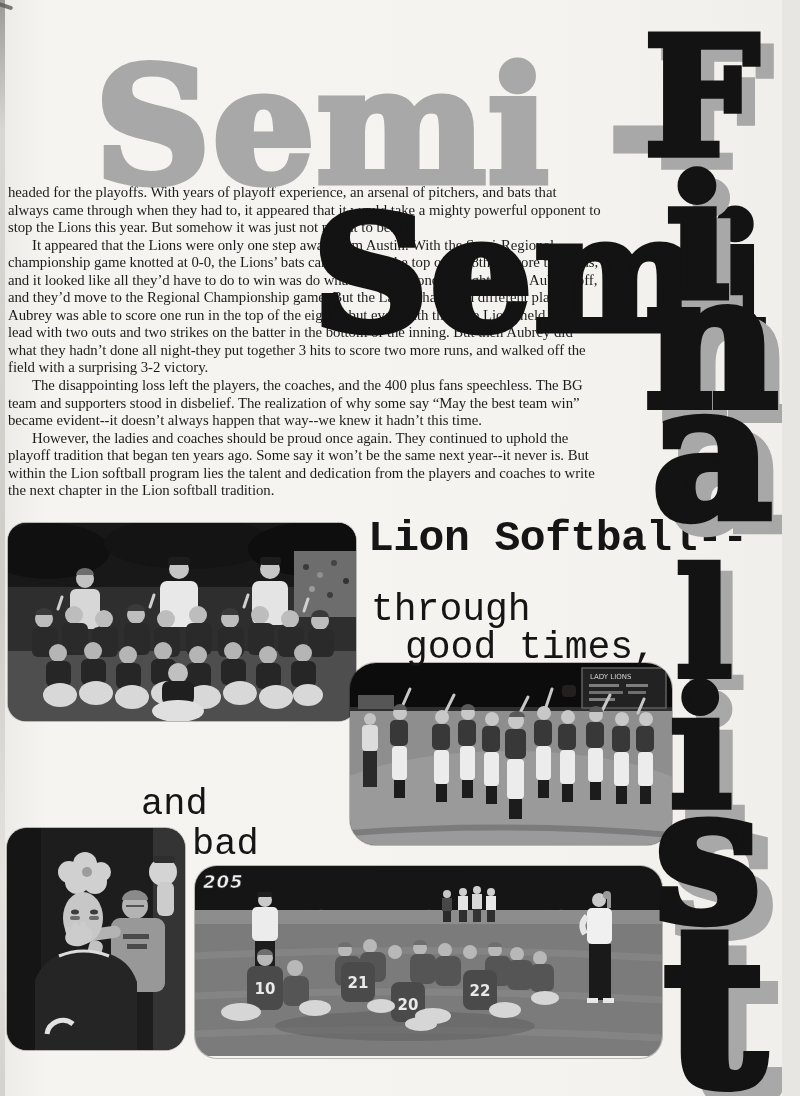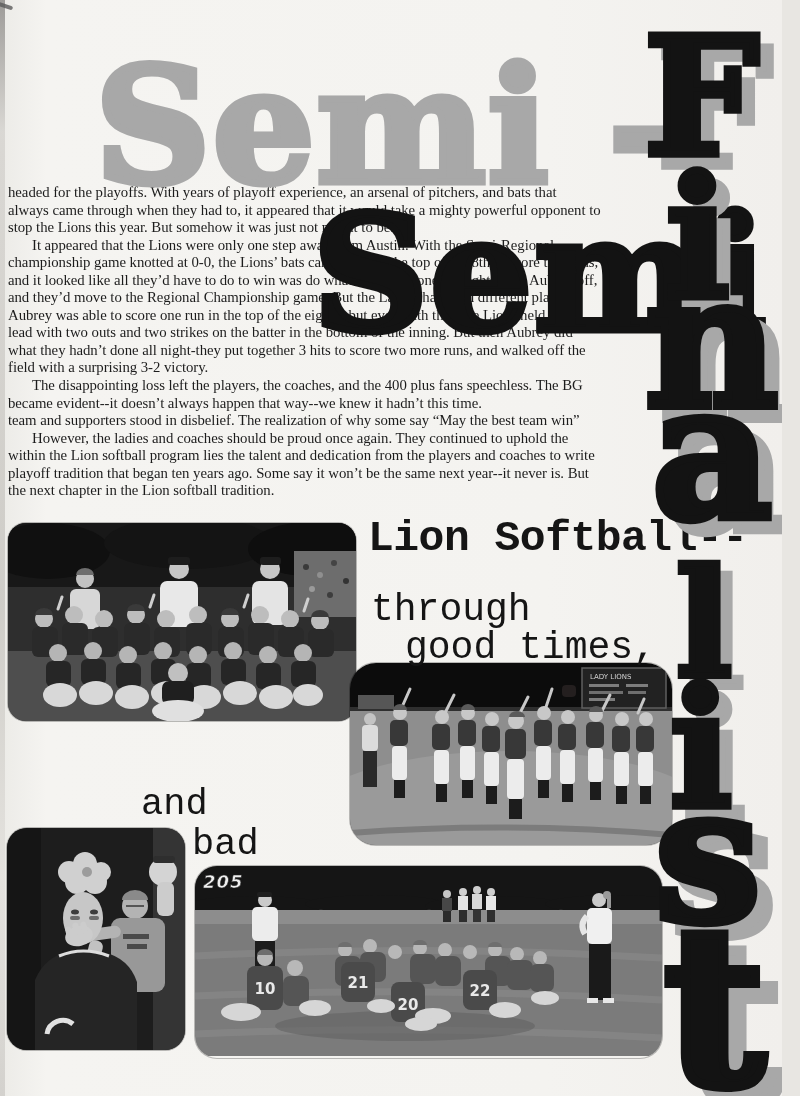--- a/index.html
+++ b/index.html
@@ -72,25 +72,25 @@
     <div class="pline">stop the Lions this year.  But somehow it was just not meant to be.</div>
     <div class="pline ind">It appeared that the Lions were only one step away from Austin.  With the Semi-Regional</div>
     <div class="pline">championship game knotted at 0-0, the Lions’ bats came alive in the top of the 8th to score two runs,</div>
     <div class="pline">and it looked like all they’d have to do to win was do what they had done all night--hold Aubrey off,</div>
     <div class="pline">and they’d move to the Regional Championship game.  But the Lady Chaps had different plans.</div>
     <div class="pline">Aubrey was able to score one run in the top of the eighth, but even with that, the Lions held a 2-1</div>
     <div class="pline">lead with two outs and two strikes on the batter in the bottom of the inning. But then Aubrey did</div>
     <div class="pline">what they hadn’t done all night-they put together 3 hits to score two more runs, and walked off the</div>
     <div class="pline">field with a surprising 3-2 victory.</div>
     <div class="pline ind">The disappointing loss left the players, the coaches, and the 400 plus fans speechless. The BG</div>
+    <div class="pline">team and supporters stood in disbelief.  The realization of why some say “May the best team win”</div>
     <div class="pline">became evident--it doesn’t always happen that way--we knew it hadn’t this time.</div>
-    <div class="pline">team and supporters stood in disbelief.  The realization of why some say “May the best team win”</div>
     <div class="pline ind">However, the ladies and coaches should be proud once again.  They continued to uphold the</div>
+    <div class="pline">playoff tradition that began ten years ago. Some say it won’t be the same next year--it never is.  But</div>
     <div class="pline">within the Lion softball program lies the talent and dedication from the players and coaches to write</div>
-    <div class="pline">playoff tradition that began ten years ago. Some say it won’t be the same next year--it never is.  But</div>
     <div class="pline">the next chapter in the Lion softball tradition.</div>
   </div>
 
   <div class="caption cap-heading">Lion Softball--</div>
   <div class="caption cap-through">through</div>
   <div class="caption cap-good">good times,</div>
   <div class="caption cap-and">and</div>
   <div class="caption cap-bad">bad</div>
 
   <div class="photo photo1">

